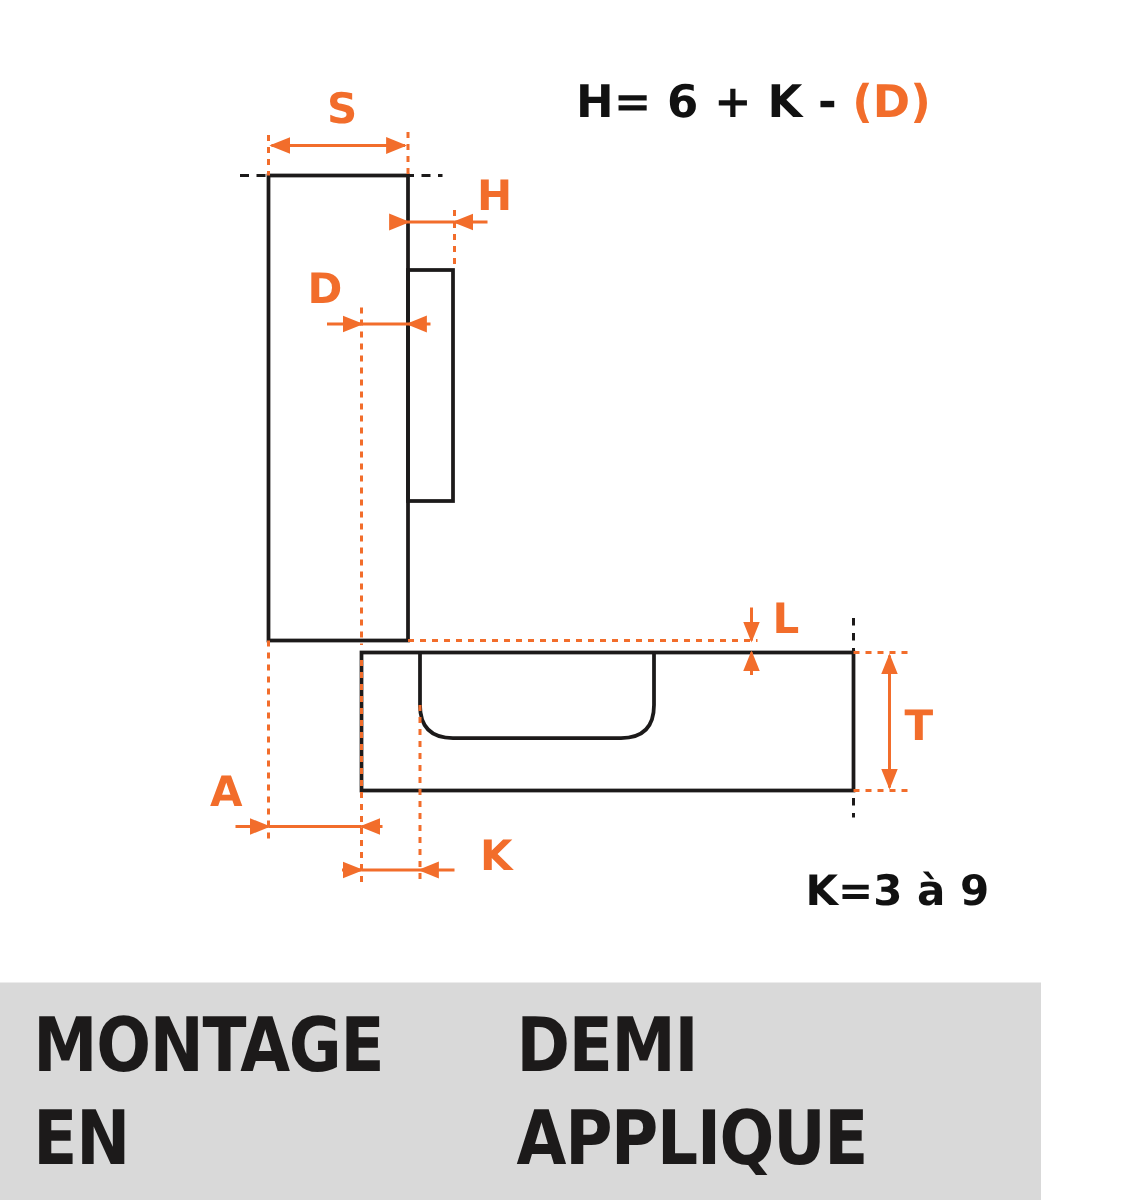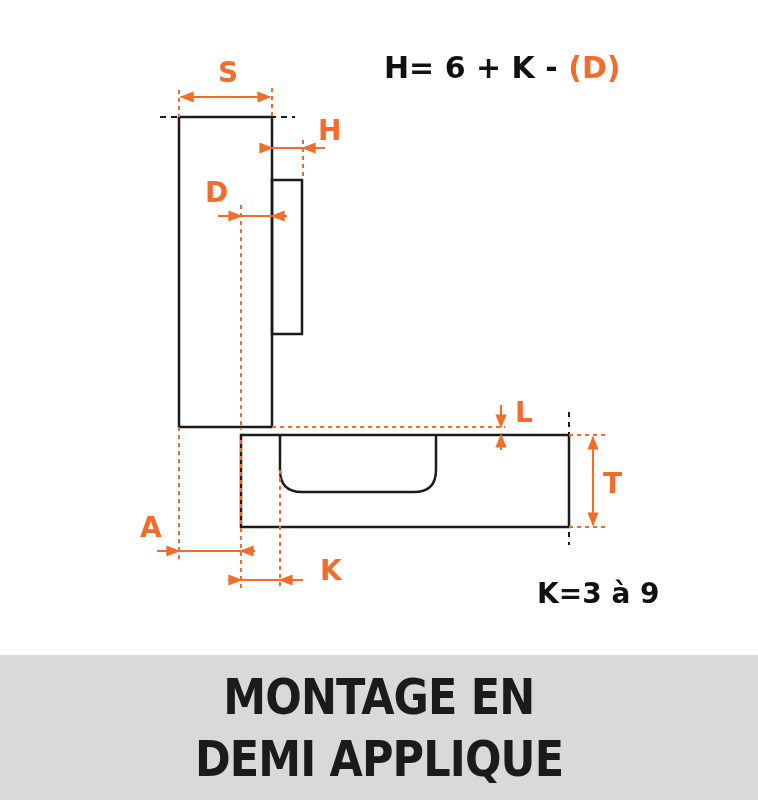--- a/index.html
+++ b/index.html
@@ -1,18 +1,18 @@
 <!DOCTYPE html>
 <html><head>
   <meta charset="utf-8">
   <style>
     html, body { margin: 0; padding: 0; }
     body { width: 758px; height: 800px; background: #ffffff; position: relative; overflow: hidden; font-family: "DejaVu Sans", sans-serif; }
     .canvas { position: absolute; left: 0; top: 0; width: 758px; height: 655px; }
-    .banner { position: absolute; left: 0; top: 655px; width: 758px; height: 145px; background: #d9d9d9; display: flex; flex-direction: column; align-items: center; justify-content: center; }
+    .banner { position: absolute; left: 0; top: 655px; width: 694px; height: 145px; background: #d9d9d9; display: flex; flex-direction: row; align-items: center; justify-content: center; }
     .banner-line { font-family: "DejaVu Sans", sans-serif; font-weight: bold; font-size: 50px; color: #1c1a1a; line-height: 62px; letter-spacing: -1px; transform: scaleX(0.86); }
     .lbl { font-family: "DejaVu Sans", sans-serif; font-weight: bold; fill: #f26d2b; font-size: 28px; }
     .formula { font-family: "DejaVu Sans", sans-serif; font-weight: bold; font-size: 30px; }
   </style>
 </head>
 <body>
 
 <svg class="canvas" width="758" height="655" viewBox="0 0 758 655">
   <defs>
     <marker id="arr" viewBox="0 0 10 10" refX="9" refY="5" markerWidth="7" markerHeight="7" orient="auto-start-reverse">

